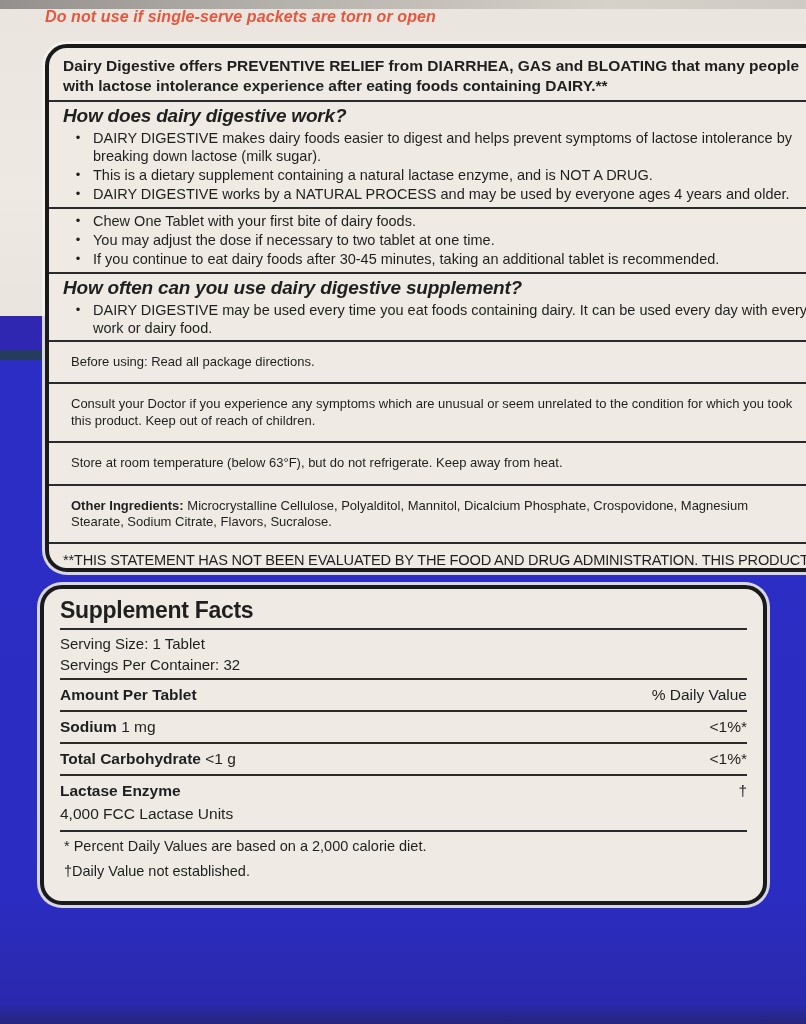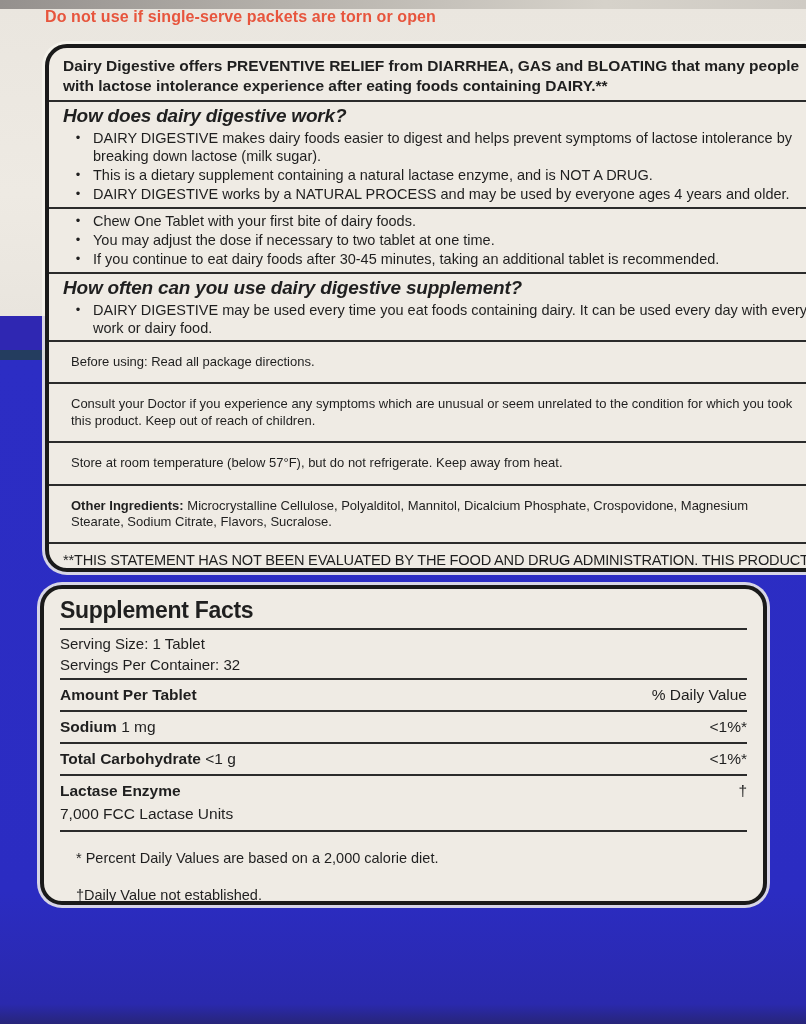--- a/index.html
+++ b/index.html
@@ -34,20 +34,21 @@
   }
   .bg-blue {
     position: absolute; left: 0; top: 360px; width: 806px; height: 664px;
     background: linear-gradient(180deg, #2c2dc4 0%, #2b2cc2 80%, #2a29ad 97%, #272579 100%);
   }
   
   .warning {
     position: absolute; left: 45px; top: 8px; width: 740px;
     font-size: 16px; font-weight: 700; letter-spacing: 0.1px;
     color: #e7553d;
+    font-style: italic;
   }
   
   .panel {
     position: absolute;
     background: #efebe4;
     border: 4px solid #1a1a1a;
     border-radius: 22px;
     box-sizing: border-box;
     box-shadow: 0 0 0 3px rgba(246,243,236,0.85);
     overflow: hidden;
@@ -89,21 +90,21 @@
     font-size: 23px; font-weight: 700; letter-spacing: -0.3px;
   }
   .sf-rule { height: 0; border-top: 2px solid #2b2b2b; margin: 3px 0; }
   .sf-line { font-size: 15px; line-height: 1.4; }
   .sf-row {
     display: flex; justify-content: space-between; align-items: baseline;
     padding: 2px 0; font-size: 15.5px; line-height: 1.3;
   }
   .sf-row .bold, .sf-bold { font-weight: 700; }
   .sf-sub { font-size: 15.5px; line-height: 1.3; padding: 0 0 3px 0; }
-  .sf-foot { margin: 16px; padding: 1px 0; font-size: 14.5px; line-height: 1.32; }
+  .sf-foot { margin: 4px; padding: 1px 0; font-size: 14.5px; line-height: 1.32; }
 </style>
 </head>
 <body>
 
 <div class="canvas">
 
   <div class="bg-top-strip"></div>
   <div class="bg-cream"></div>
   <div class="bg-band"></div>
   <div class="bg-band-line"></div>
@@ -163,21 +164,21 @@
     <div class="rule"></div>
 
     <p class="note">Before using: Read all package directions.</p>
 
     <div class="rule"></div>
 
     <p class="note">Consult your Doctor if you experience any symptoms which are unusual or seem unrelated to the condition for which you took this product. Keep out of reach of children.</p>
 
     <div class="rule"></div>
 
-    <p class="note">Store at room temperature (below 57°F), but do not refrigerate. Keep away from heat.</p>
+    <p class="note">Store at room temperature (below 63°F), but do not refrigerate. Keep away from heat.</p>
 
     <div class="rule"></div>
 
     <p class="note"><span class="lbl">Other Ingredients:</span> <span>Microcrystalline Cellulose, Polyalditol, Mannitol, Dicalcium Phosphate, Crospovidone, Magnesium Stearate, Sodium Citrate, Flavors, Sucralose.</span></p>
 
     <div class="rule"></div>
 
     <p class="disclaimer">**THIS STATEMENT HAS NOT BEEN EVALUATED BY THE FOOD AND DRUG ADMINISTRATION. THIS PRODUCT IS NOT INTENDED TO DIAGNOSE, TREAT, CURE OR PREVENT ANY DISEASE.</p>
 
   </div>
@@ -210,21 +211,21 @@
       <span><span class="sf-bold">Total Carbohydrate</span> <span>&lt;1 g</span></span>
       <span>&lt;1%*</span>
     </div>
 
     <div class="sf-rule"></div>
 
     <div class="sf-row">
       <span class="sf-bold">Lactase Enzyme</span>
       <span>†</span>
     </div>
-    <div class="sf-sub">7,000 FCC Lactase Units</div>
+    <div class="sf-sub">4,000 FCC Lactase Units</div>
 
     <div class="sf-rule"></div>
 
     <p class="sf-foot">* Percent Daily Values are based on a 2,000 calorie diet.</p>
     <p class="sf-foot">†Daily Value not established.</p>
 
   </div>
 
 </div>
 

